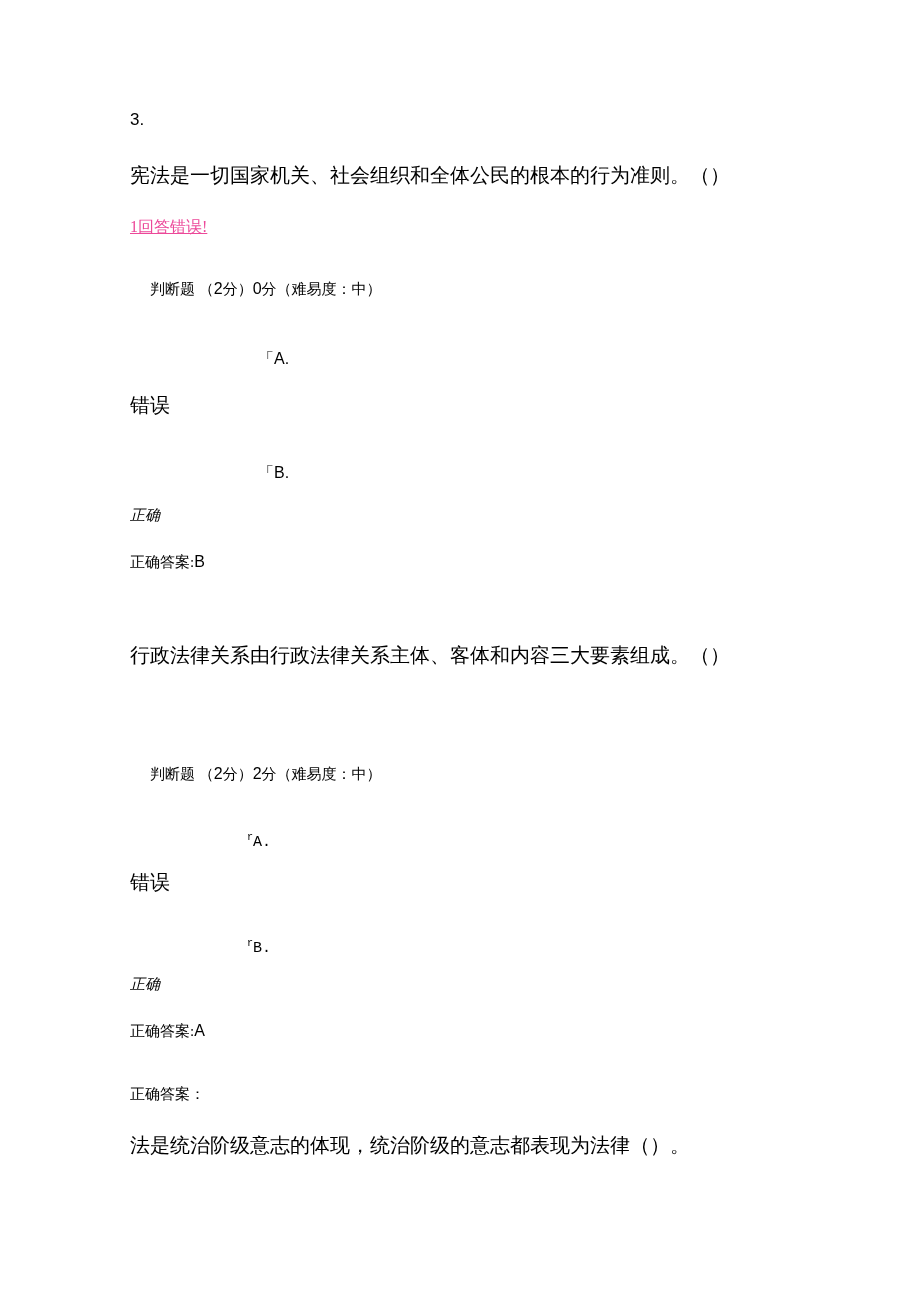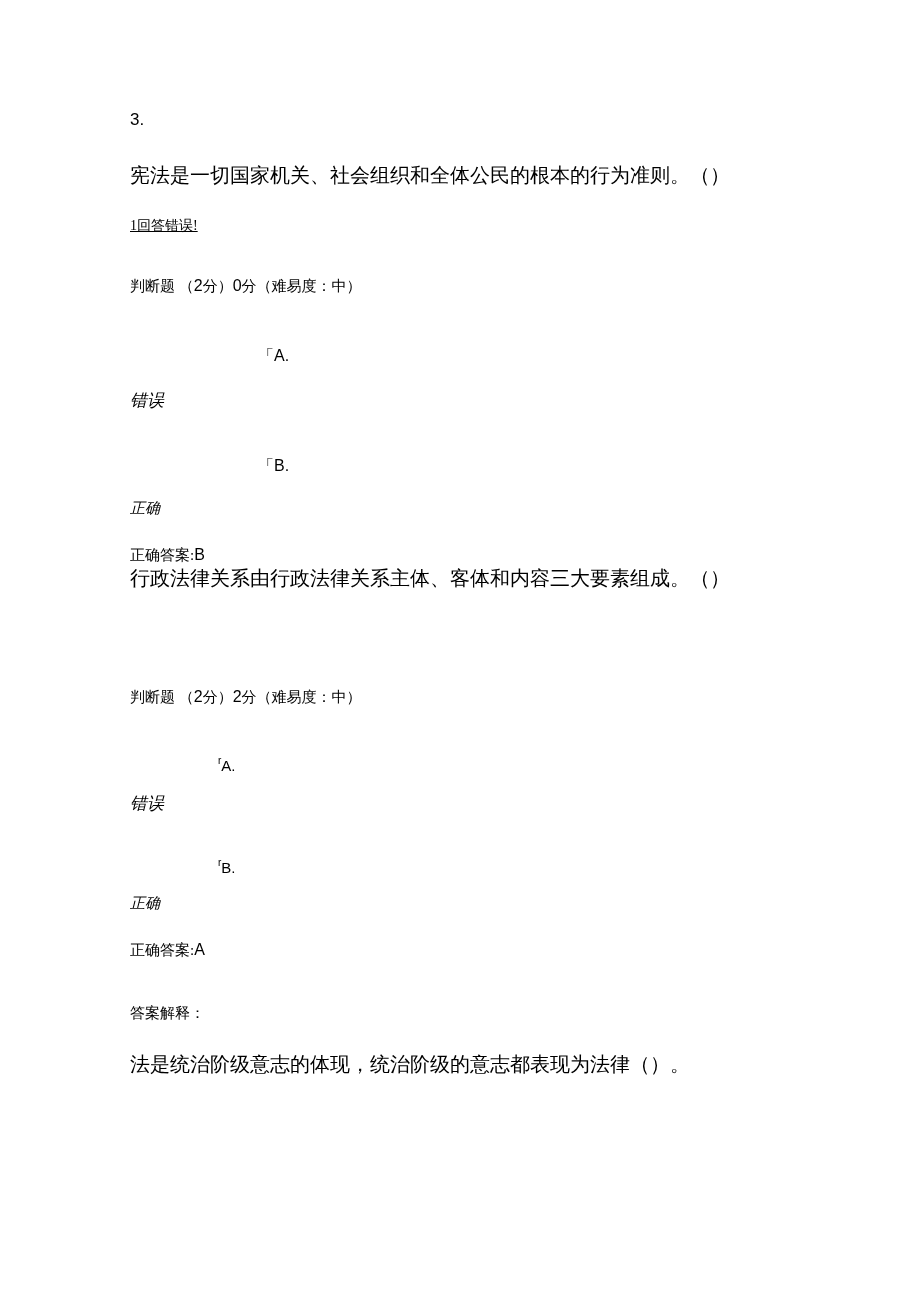--- a/index.html
+++ b/index.html
@@ -18,64 +18,65 @@
     .q-number {
       font-family: Arial, sans-serif;
       font-size: 17px;
       margin-bottom: 32px;
     }
     .question-text {
       font-size: 20px;
       margin-bottom: 28px;
     }
     .feedback-wrong {
-      color: #000000;
+      color: #ec4899;
       text-decoration: underline;
-      font-size: 14px;
+      font-size: 16px;
       margin-bottom: 42px;
       display: block;
     }
     .meta-line {
       font-size: 15px;
       margin-bottom: 50px;
+      margin-left: 20px;
     }
     .meta-line .arial {
       font-family: Arial, sans-serif;
       font-size: 16px;
     }
     .option-marker {
       font-family: Arial, sans-serif;
       font-size: 16px;
       margin-left: 128px;
       margin-bottom: 22px;
     }
     .option-marker-small {
-      font-family: Liberation Sans, sans-serif;
+      font-family: Liberation Mono, monospace;
       font-size: 15px;
-      margin-left: 88px;
+      margin-left: 117px;
       margin-bottom: 18px;
     }
     .option-marker-small .sup {
       font-size: 10px;
       vertical-align: top;
       position: relative;
       top: -2px;
     }
     .option-text {
-      font-size: 17px;
+      font-size: 20px;
       margin-bottom: 44px;
-      font-style: italic;
     }
     .option-text-tight {
       font-size: 15px;
       margin-bottom: 28px;
       font-style: italic;
     }
     .answer-line {
       font-size: 15px;
+      margin-bottom: 70px;
     }
     .answer-line .arial {
       font-family: Arial, sans-serif;
       font-size: 16px;
     }
     .answer-line-tight {
       font-size: 15px;
       margin-bottom: 44px;
     }
     .answer-line-tight .arial {
@@ -128,15 +129,15 @@
 
 <div class="option-marker-small">
   <span class="sup">r</span><span>B.</span>
 </div>
 <div class="option-text-tight">正确</div>
 
 <div class="answer-line-tight">
   <span>正确答案:</span><span class="arial">A</span>
 </div>
 
-<div class="explain-label">答案解释：</div>
+<div class="explain-label">正确答案：</div>
 
 <div class="question-text">法是统治阶级意志的体现，统治阶级的意志都表现为法律（）。</div>
 
 </body></html>

